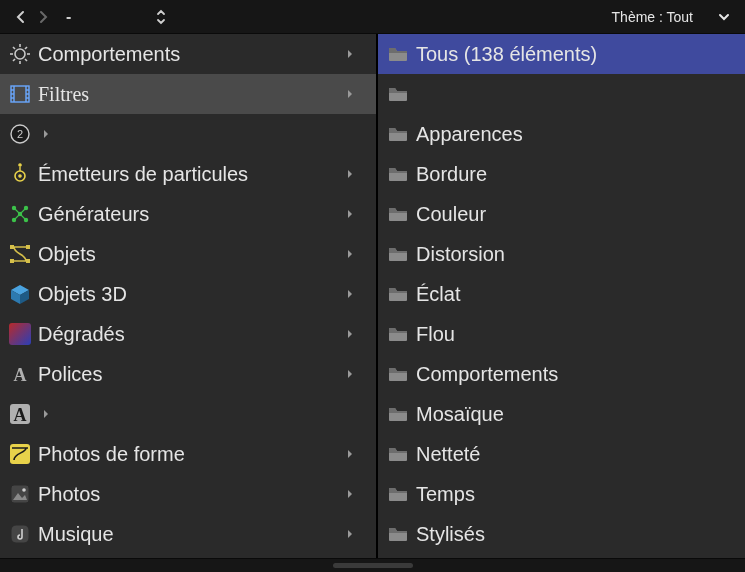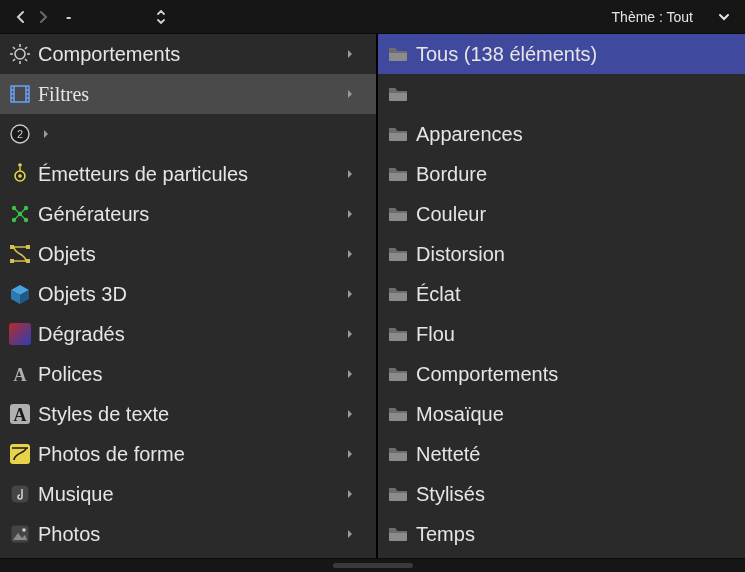--- a/index.html
+++ b/index.html
@@ -228,49 +228,34 @@
             </svg>
           </span>
         </div>
         <div class="row">
           <span class="icon-slot">
             <svg class="ic" viewBox="0 0 24 24">
               <rect x="2" y="2" width="20" height="20" rx="3" class="ic-fontbg"></rect>
               <text x="12" y="19" text-anchor="middle" font-size="18" font-family="serif" font-weight="bold" class="ic-font-dark">A</text>
             </svg>
           </span>
-          <span class="label">Styles de texte</span>
           <span class="disclosure">
             <svg width="10" height="12" viewBox="0 0 10 12">
               <path d="M3 2 L7 6 L3 10" fill="#9a9a9a"></path>
             </svg>
           </span>
         </div>
         <div class="row">
           <span class="icon-slot">
             <svg class="ic" viewBox="0 0 24 24">
               <rect x="2" y="2" width="20" height="20" rx="3" class="ic-sform"></rect>
               <path d="M4 6 H20 M6 18 C6 11 18 11 18 6" stroke="#1a1a1a" fill="none" stroke-width="1.6"></path>
             </svg>
           </span>
           <span class="label">Photos de forme</span>
-          <span class="disclosure">
-            <svg width="10" height="12" viewBox="0 0 10 12">
-              <path d="M3 2 L7 6 L3 10" fill="#9a9a9a"></path>
-            </svg>
-          </span>
-        </div>
-        <div class="row">
-          <span class="icon-slot">
-            <svg class="ic" viewBox="0 0 24 24">
-              <rect x="3" y="3" width="18" height="18" rx="5" class="ic-mus"></rect>
-              <path d="M14 7v8a2 2 0 1 1-2-2" stroke="#cfcfcf" fill="none" stroke-width="1.6"></path>
-            </svg>
-          </span>
-          <span class="label">Musique</span>
           <span class="disclosure">
             <svg width="10" height="12" viewBox="0 0 10 12">
               <path d="M3 2 L7 6 L3 10" fill="#9a9a9a"></path>
             </svg>
           </span>
         </div>
         <div class="row">
           <span class="icon-slot">
             <svg class="ic" viewBox="0 0 24 24">
               <rect x="3" y="3" width="18" height="18" rx="3" class="ic-phot"></rect>
@@ -278,20 +263,34 @@
               <circle cx="16" cy="8" r="1.8" fill="#cfcfcf"></circle>
             </svg>
           </span>
           <span class="label">Photos</span>
           <span class="disclosure">
             <svg width="10" height="12" viewBox="0 0 10 12">
               <path d="M3 2 L7 6 L3 10" fill="#9a9a9a"></path>
             </svg>
           </span>
         </div>
+        <div class="row">
+          <span class="icon-slot">
+            <svg class="ic" viewBox="0 0 24 24">
+              <rect x="3" y="3" width="18" height="18" rx="5" class="ic-mus"></rect>
+              <path d="M14 7v8a2 2 0 1 1-2-2" stroke="#cfcfcf" fill="none" stroke-width="1.6"></path>
+            </svg>
+          </span>
+          <span class="label">Musique</span>
+          <span class="disclosure">
+            <svg width="10" height="12" viewBox="0 0 10 12">
+              <path d="M3 2 L7 6 L3 10" fill="#9a9a9a"></path>
+            </svg>
+          </span>
+        </div>
       </div>
     <div class="col col-right" id="col-right">
         <div class="row selected-blue">
           <span class="icon-slot">
             <svg class="ic" viewBox="0 0 24 24">
               <path class="ic-folder" d="M3 6h6l2 3h10v9a1 1 0 0 1-1 1H4a1 1 0 0 1-1-1V6z"></path>
               <path fill="#6d6d6d" d="M3 6h6l2 3h10v2H3z"></path>
             </svg>
           </span>
           <span class="label">Tous (138 éléments)</span>
@@ -385,30 +384,30 @@
           </span>
           <span class="label">Netteté</span>
         </div>
         <div class="row">
           <span class="icon-slot">
             <svg class="ic" viewBox="0 0 24 24">
               <path class="ic-folder" d="M3 6h6l2 3h10v9a1 1 0 0 1-1 1H4a1 1 0 0 1-1-1V6z"></path>
               <path fill="#6d6d6d" d="M3 6h6l2 3h10v2H3z"></path>
             </svg>
           </span>
+          <span class="label">Temps</span>
+        </div>
+        <div class="row">
+          <span class="icon-slot">
+            <svg class="ic" viewBox="0 0 24 24">
+              <path class="ic-folder" d="M3 6h6l2 3h10v9a1 1 0 0 1-1 1H4a1 1 0 0 1-1-1V6z"></path>
+              <path fill="#6d6d6d" d="M3 6h6l2 3h10v2H3z"></path>
+            </svg>
+          </span>
           <span class="label">Stylisés</span>
-        </div>
-        <div class="row">
-          <span class="icon-slot">
-            <svg class="ic" viewBox="0 0 24 24">
-              <path class="ic-folder" d="M3 6h6l2 3h10v9a1 1 0 0 1-1 1H4a1 1 0 0 1-1-1V6z"></path>
-              <path fill="#6d6d6d" d="M3 6h6l2 3h10v2H3z"></path>
-            </svg>
-          </span>
-          <span class="label">Temps</span>
         </div>
         <div class="row">
           <span class="icon-slot">
             <svg class="ic" viewBox="0 0 24 24">
               <path class="ic-folder" d="M3 6h6l2 3h10v9a1 1 0 0 1-1 1H4a1 1 0 0 1-1-1V6z"></path>
               <path fill="#6d6d6d" d="M3 6h6l2 3h10v2H3z"></path>
             </svg>
           </span>
         </div>
       </div>

